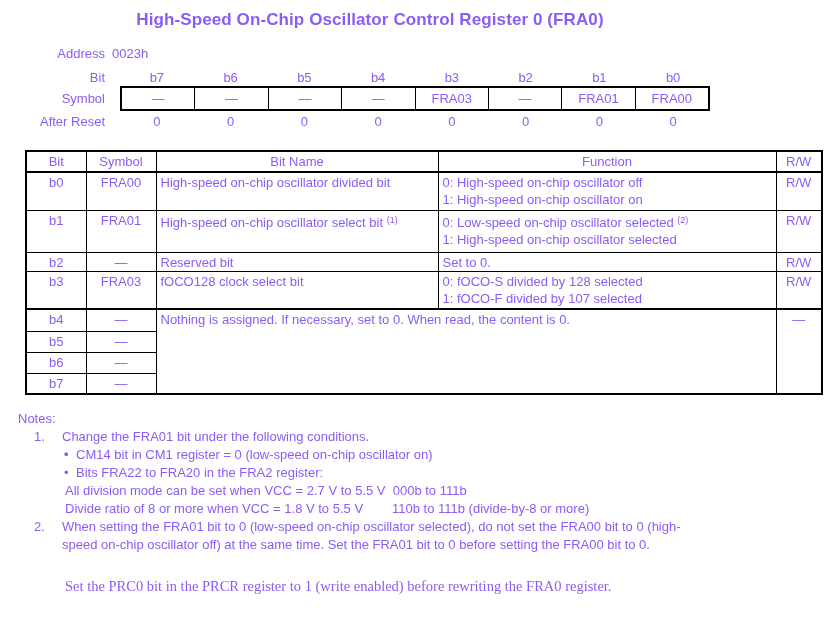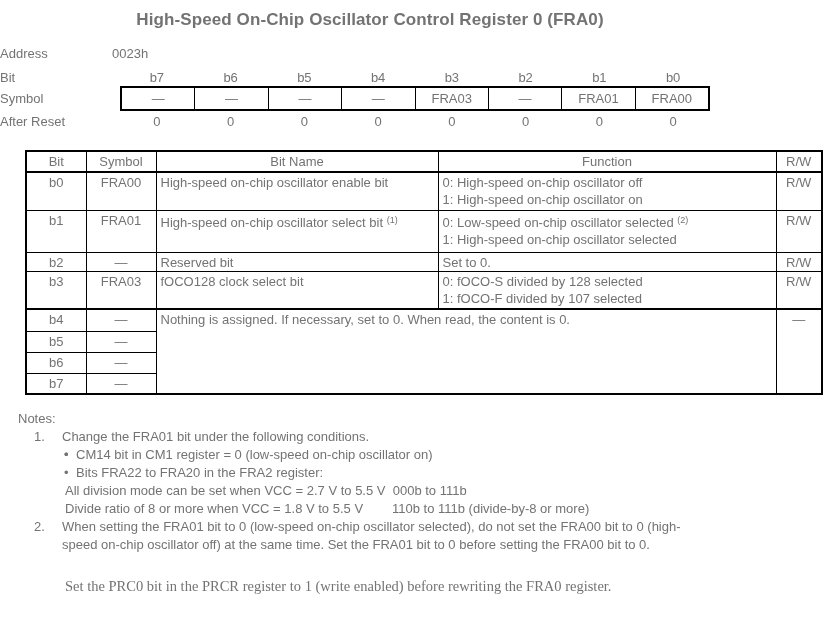--- a/index.html
+++ b/index.html
@@ -1,29 +1,29 @@
 <!DOCTYPE html>
 <html><head>
 <meta charset="utf-8">
 <style>
   * { margin:0; padding:0; box-sizing:border-box; }
   html,body { background:#fff; }
   .page {
     position:relative; width:837px; height:621px; background:#ffffff;
-    font-family:"Liberation Sans", sans-serif; color:#737373;
+    font-family:"Liberation Sans", sans-serif; color:#8b5cf6;
     overflow:hidden;
   }
   .title {
     position:absolute; top:10px; left:0; width:740px;
     text-align:center; font-size:17px; font-weight:bold;
     letter-spacing:0.1px;
   }
   
   .drow { position:absolute; left:0; display:flex; font-size:13px; }
-  .d-label { width:105px; text-align:left; flex:0 0 105px; }
+  .d-label { width:105px; text-align:right; flex:0 0 105px; }
   .addr-row { top:46px; }
   .addr-value { margin-left:7px; }
   .bits-row { top:70px; }
   .cells { margin-left:15px; width:590px; display:flex; }
   .cell { flex:1 1 0; text-align:center; }
   .symbol-row { top:86px; }
   .symbol-row .d-label { padding-top:5px; }
   .symbol-box {
     margin-left:15px; width:590px; height:25px; display:flex;
     border:2px solid #000;
@@ -131,21 +131,21 @@
         <tr>
       <th>Bit</th>
       <th>Symbol</th>
       <th>Bit Name</th>
       <th>Function</th>
       <th>R/W</th>
     </tr>
     <tr style="height:38px">
       <td class="c-bit">b0</td>
       <td class="c-sym">FRA00</td>
-      <td>High-speed on-chip oscillator enable bit</td>
+      <td>High-speed on-chip oscillator divided bit</td>
       <td>
         <div>0: High-speed on-chip oscillator off</div>
         <div>1: High-speed on-chip oscillator on</div>
       </td>
       <td class="c-rw">R/W</td>
     </tr>
     <tr style="height:42px">
       <td class="c-bit">b1</td>
       <td class="c-sym">FRA01</td>
       <td><span>High-speed on-chip oscillator select bit </span><sup class="fn">(1)</sup></td>

